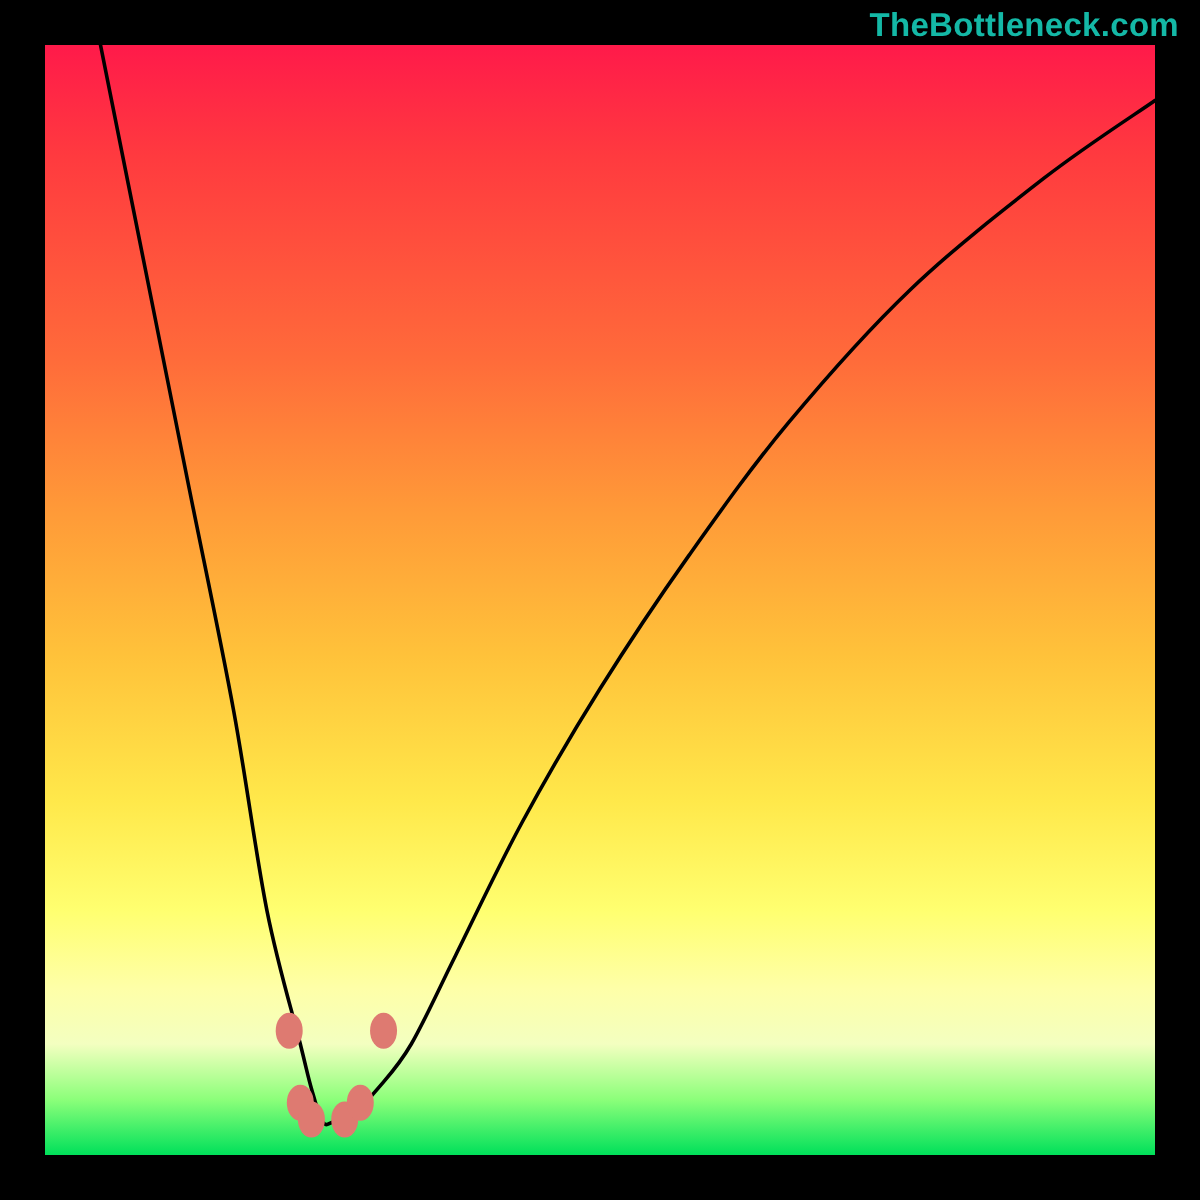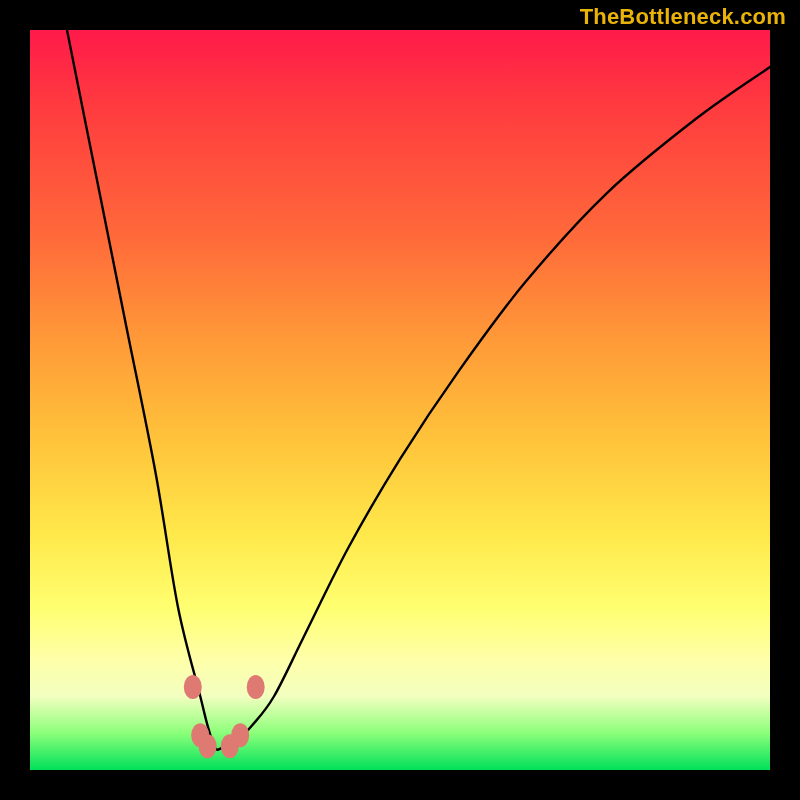--- a/index.html
+++ b/index.html
@@ -53,21 +53,21 @@
     width: 740px;
     height: 740px;
   }
   .watermark {
     position: absolute;
     top: 4px;
     right: 14px;
     font-family: Arial, Helvetica, sans-serif;
     font-size: 22px;
     font-weight: 600;
-    color: #eab308;
+    color: #14b8a6;
     letter-spacing: 0.2px;
     user-select: none;
     text-align: center;
   }
 </style>
 </head>
 <body>
 
 <div class="outer">
   <div class="watermark">TheBottleneck.com</div>

